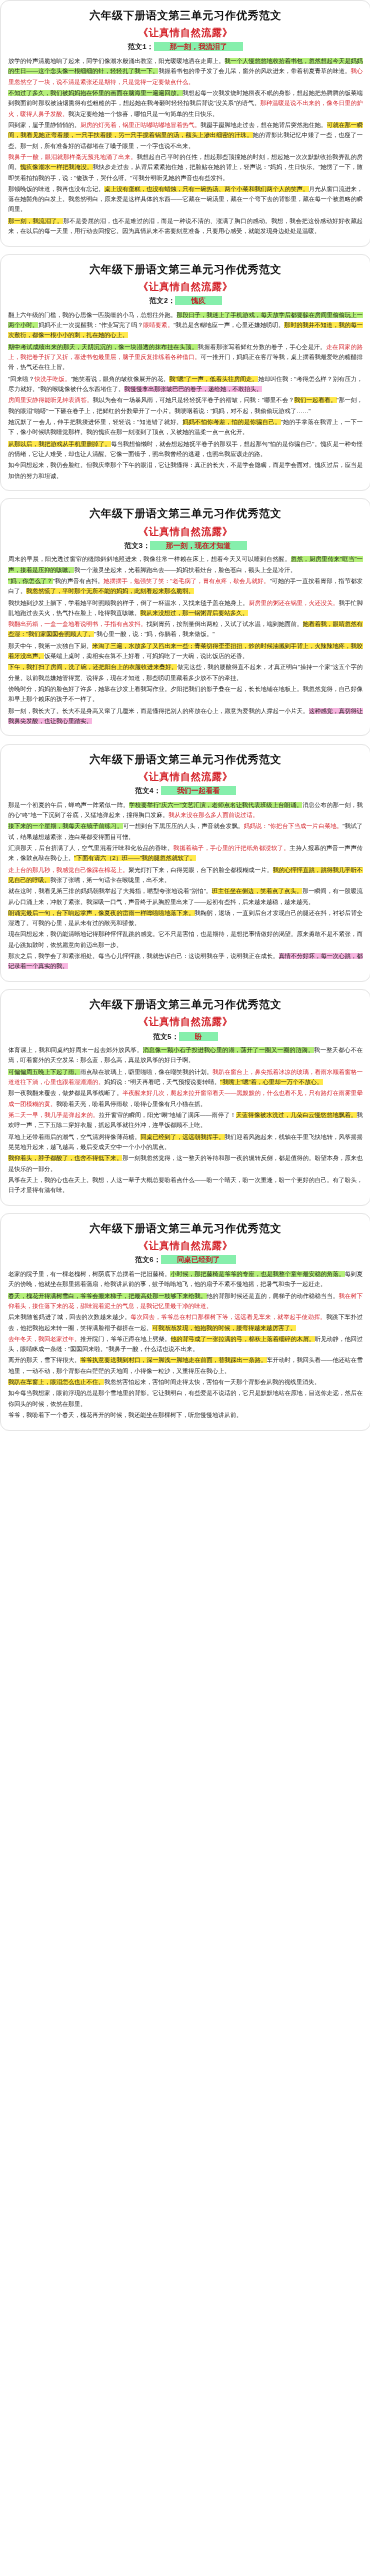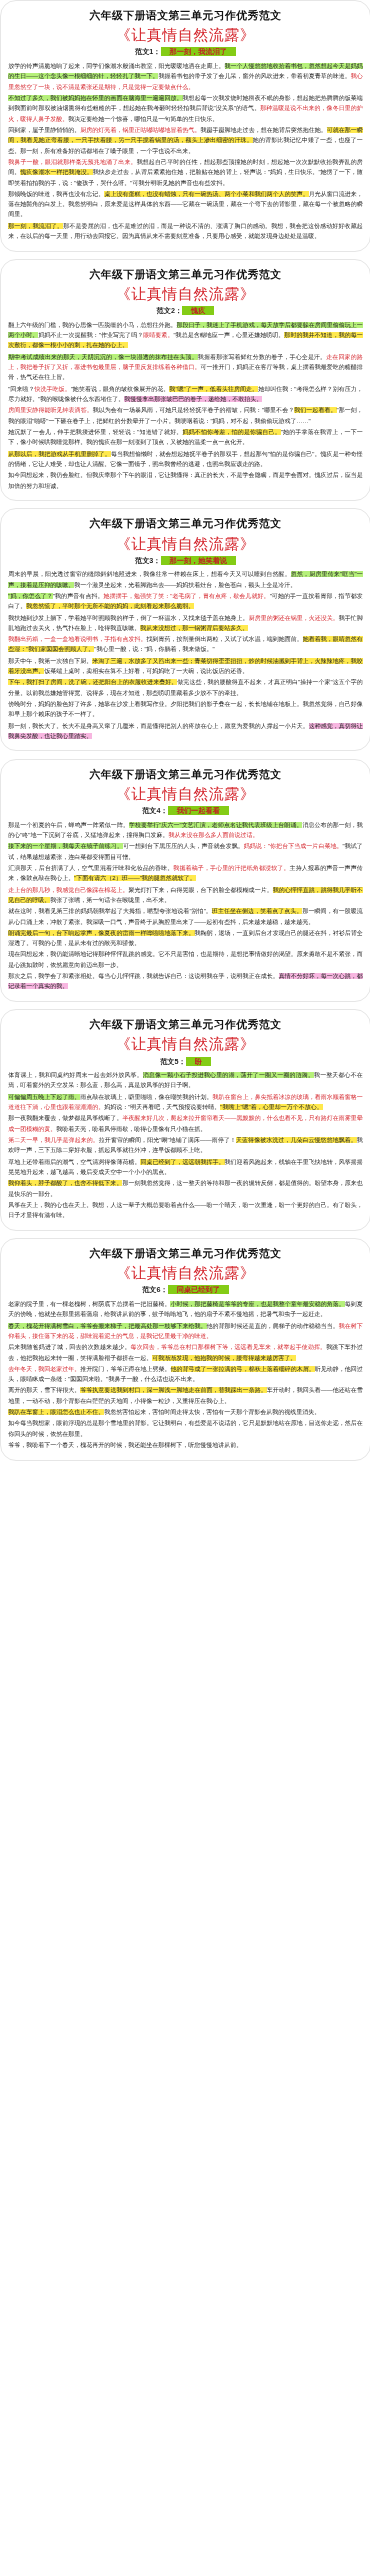--- a/index.html
+++ b/index.html
@@ -7,59 +7,59 @@
     font-family:"Liberation Sans", sans-serif;
     width:371px;
   }
   .page{
     width:371px;
     margin:0 auto;
   }
   .card{
     background:#fff;
     border:0.5px solid #e6e6e6;
-    border-radius:16px;
+    border-radius:9px;
     margin:0 0 7.2px 0;
     padding:5.2px 7.2px 8.2px 7.2px;
     box-sizing:border-box;
     width:371px;
   }
   .card-title{
     text-align:center;
     font-size:10.8px;
     font-weight:bold;
     color:#111;
     letter-spacing:0.5px;
     margin:3.1px 0 3.1px 0;
     font-family:"Liberation Serif", serif;
   }
   .subtitle-row{
     text-align:center;
     margin:1px 0 2.1px 0;
   }
   .subtitle-badge{
     display:inline-block;
-    font-size:15px;
-    font-weight:normal;
+    font-size:10px;
+    font-weight:bold;
     color:#d4232a;
     letter-spacing:0.5px;
     font-family:"Liberation Serif", serif;
   }
   .essay-head{
     text-align:center;
     margin:1.5px 0 3.6px 0;
     font-size:7.2px;
     font-weight:bold;
     color:#333;
   }
-  .essay-head .lbl{color:#222;}
+  .essay-head .lbl{color:#222;font-family:Liberation Mono, monospace;}
   .essay-head .hl-yellow{
-    background:#84cc16;
+    background:#86efac;
     color:#c21f24;
-    padding:0 9px;
+    padding:0 16px;
     font-weight:bold;
   }
   .body{
     font-size:6px;
     line-height:1.72;
     color:#222;
     text-align:justify;
     text-justify:inter-ideograph;
   }
   .body p{margin:0 0 1px 0;text-indent:0;}
@@ -109,21 +109,21 @@
       <p><span>如今回想起来，我仍会脸红。</span><span>但我庆幸那个下午的眼泪，它让我懂得：真正的长大，不是学会隐瞒，而是学会面对。</span><span>愧疚过后，应当是加倍的努力和坦诚。</span></p>
     </div>
   </div>
 
   <div class="card">
     <div class="card-title">六年级下册语文第三单元习作优秀范文</div>
     <div class="subtitle-row">
       <span class="subtitle-badge">《让真情自然流露》</span>
     </div>
     <div class="essay-head">
-      <span class="lbl">范文3：</span><span class="hl-yellow">那一刻，她笑着说</span>
+      <span class="lbl">范文3：</span><span class="hl-yellow">那一刻，现在才知道</span>
     </div>
     <div class="body">
       <p><span>周末的早晨，阳光透过窗帘的缝隙斜斜地照进来，我像往常一样赖在床上，想着今天又可以睡到自然醒。</span><span class="mark-g">忽然，厨房里传来"哐当"一声，接着是压抑的咳嗽。</span><span>我一个激灵坐起来，光着脚跑出去——妈妈扶着灶台，脸色苍白，额头上全是冷汗。</span></p>
       <p><span class="mark-g">"妈，你怎么了？</span><span>"我的声音有点抖。</span><span class=" red">她摆摆手，勉强笑了笑："老毛病了，胃有点疼，歇会儿就好。</span><span>"可她的手一直按着胃部，指节都发白了。</span><span class="mark-y">我忽然慌了，平时那个无所不能的妈妈，此刻看起来那么脆弱。</span></p>
       <p><span>我扶她到沙发上躺下，学着她平时照顾我的样子，倒了一杯温水，又找来毯子盖在她身上。</span><span class=" red">厨房里的粥还在锅里，火还没关。</span><span>我手忙脚乱地跑过去关火，热气扑在脸上，呛得我直咳嗽。</span><span class="mark-y">我从来没想过，那一锅粥背后要站多久。</span></p>
       <p><span class=" red">我翻出药箱，一盒一盒地看说明书，手指有点发抖。</span><span>找到胃药，按剂量倒出两粒，又试了试水温，端到她面前。</span><span class="mark-y">她看着我，眼睛忽然有些湿："我们家囡囡会照顾人了。</span><span>"我心里一酸，说："妈，你躺着，我来做饭。</span><span>"</span></p>
       <p><span>那天中午，我第一次独自下厨。</span><span class="mark-y">米淘了三遍，水放多了又舀出来一些；青菜切得歪歪扭扭，炒的时候油溅到手背上，火辣辣地疼，我咬着牙没出声。</span><span>饭菜端上桌时，卖相实在算不上好看，可妈妈吃了一大碗，说比饭店的还香。</span></p>
       <p><span class="mark-y">下午，我打扫了房间，洗了碗，还把阳台上的衣服收进来叠好。</span><span>做完这些，我的腰酸得直不起来，才真正明白"操持一个家"这五个字的分量。</span><span>以前我总嫌她管得宽、说得多，现在才知道，那些唠叨里藏着多少放不下的牵挂。</span></p>
       <p><span>傍晚时分，妈妈的脸色好了许多，她靠在沙发上看我写作业。</span><span>夕阳把我们的影子叠在一起，长长地铺在地板上。</span><span>我忽然觉得，自己好像和早上那个赖床的孩子不一样了。</span></p>
       <p><span>那一刻，我长大了。</span><span>长大不是身高又窜了几厘米，而是懂得把别人的疼放在心上，愿意为爱我的人撑起一小片天。</span><span class="mark-p">这种感觉，真切得让我鼻尖发酸，也让我心里踏实。</span></p>

